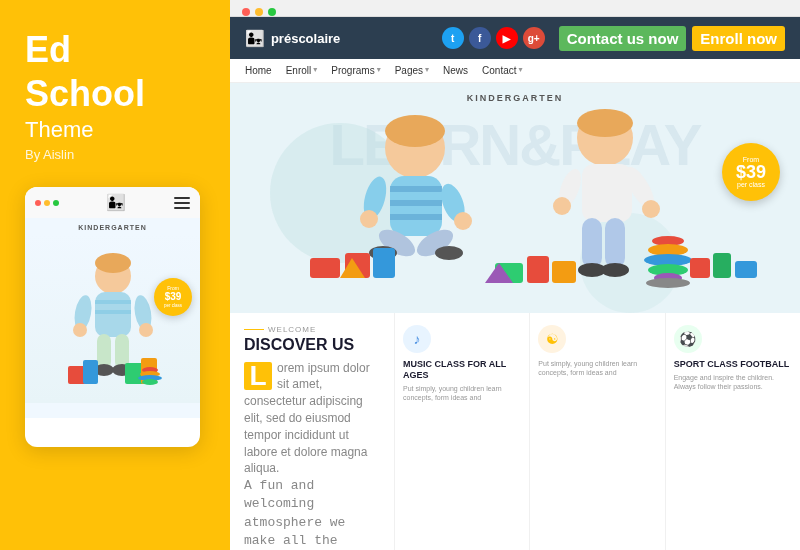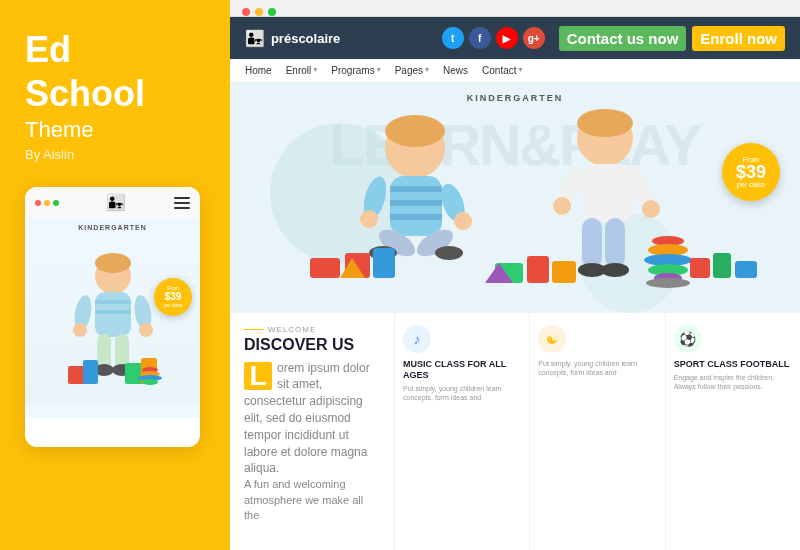--- a/index.html
+++ b/index.html
@@ -335,23 +335,24 @@
       display: flex; align-items: center; justify-content: center;
       margin-right: 5px; margin-top: 2px;
       border-radius: 2px;
     }
     .discover-text {
       font-size: 12px;
       color: #888;
       line-height: 1.4;
     }
     .discover-sub {
-      font-size: 11px;
+      font-size: 13px;
       color: #888;
       line-height: 1.4;
+      font-family: Liberation Mono, monospace;
     }
 
     
     .classes-col {
       flex: 1;
       display: flex;
     }
     .class-item {
       flex: 1;
       padding: 12px 8px;

